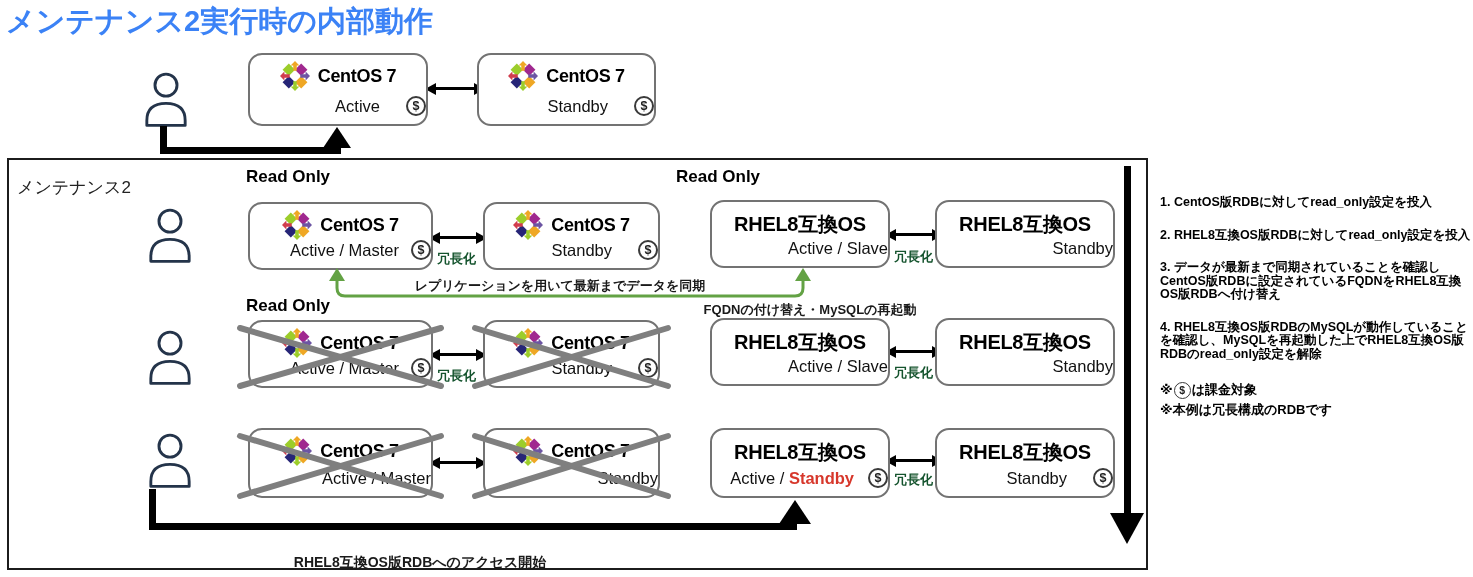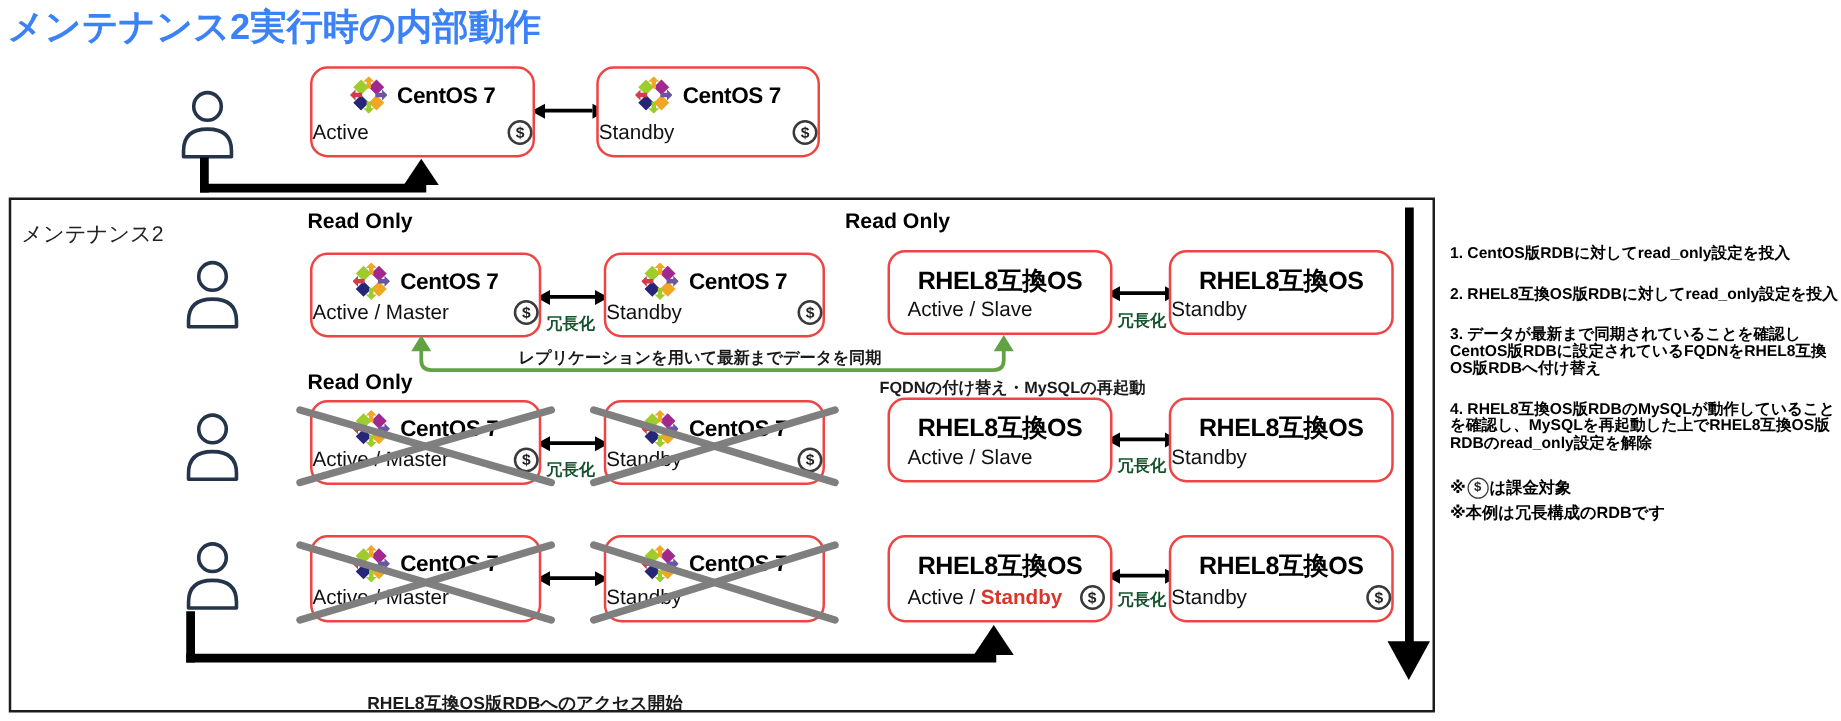--- a/index.html
+++ b/index.html
@@ -5,29 +5,29 @@
   html,body{margin:0;padding:0;background:#fff;}
   #stage{position:relative;width:1473px;height:577px;background:#fff;overflow:hidden;
          font-family:"Liberation Sans","DejaVu Sans",sans-serif;color:#111;}
   .abs{position:absolute;}
   
   .page-title{position:absolute;left:6px;top:2px;font-size:29px;font-weight:800;letter-spacing:0px;color:#3b82f6;}
   
   .frame{position:absolute;left:7px;top:158px;width:1141px;height:412px;border:2px solid #1c1c1c;box-sizing:border-box;background:#fff;}
   .mnt-label{position:absolute;left:17px;top:176px;font-size:17px;color:#222;}
   
-  .srv{position:absolute;background:#fff;border:2px solid #ef4444;border-radius:14px;box-sizing:border-box;
+  .srv{position:absolute;background:#fff;border:2px solid #737373;border-radius:14px;box-sizing:border-box;
        display:flex;flex-direction:column;z-index:2;}
   .srv .trow{display:flex;align-items:center;justify-content:center;gap:8px;padding-top:6px;}
   .srv .os-name{font-weight:bold;font-size:18px;color:#000;letter-spacing:-0.3px;}
   .srv.rhel .os-name{font-size:20px;}
   .srv.rhel .trow{padding-top:9px;}
-  .srv .state{margin-top:auto;display:flex;align-items:center;justify-content:space-between;gap:12px;
+  .srv .state{margin-top:auto;display:flex;align-items:center;justify-content:flex-end;gap:12px;
               padding-bottom:8px;font-size:16.5px;color:#111;}
-  .srv .state.left{justify-content:flex-start;padding-left:14px;}
+  .srv .state.left{justify-content:flex-end;}
   .srv .state.gapwide{gap:26px;}
   .red{color:#d7372b;font-weight:bold;}
   .clogo{width:30px;height:30px;flex:0 0 auto;}
   .dollar{width:20px;height:20px;border:2px solid #3a3a3a;border-radius:50%;display:inline-flex;
           align-items:center;justify-content:center;font-size:12.5px;font-weight:bold;color:#222;
           box-sizing:border-box;background:#fff;flex:0 0 auto;}
   .dollar.sm{width:17px;height:17px;font-size:10.5px;border-width:1.5px;margin:0 1px;}
   
   .readonly{position:absolute;font-weight:bold;font-size:17px;color:#000;z-index:3;}
   .redund{position:absolute;font-weight:bold;font-size:13px;color:#14532d;z-index:3;}

